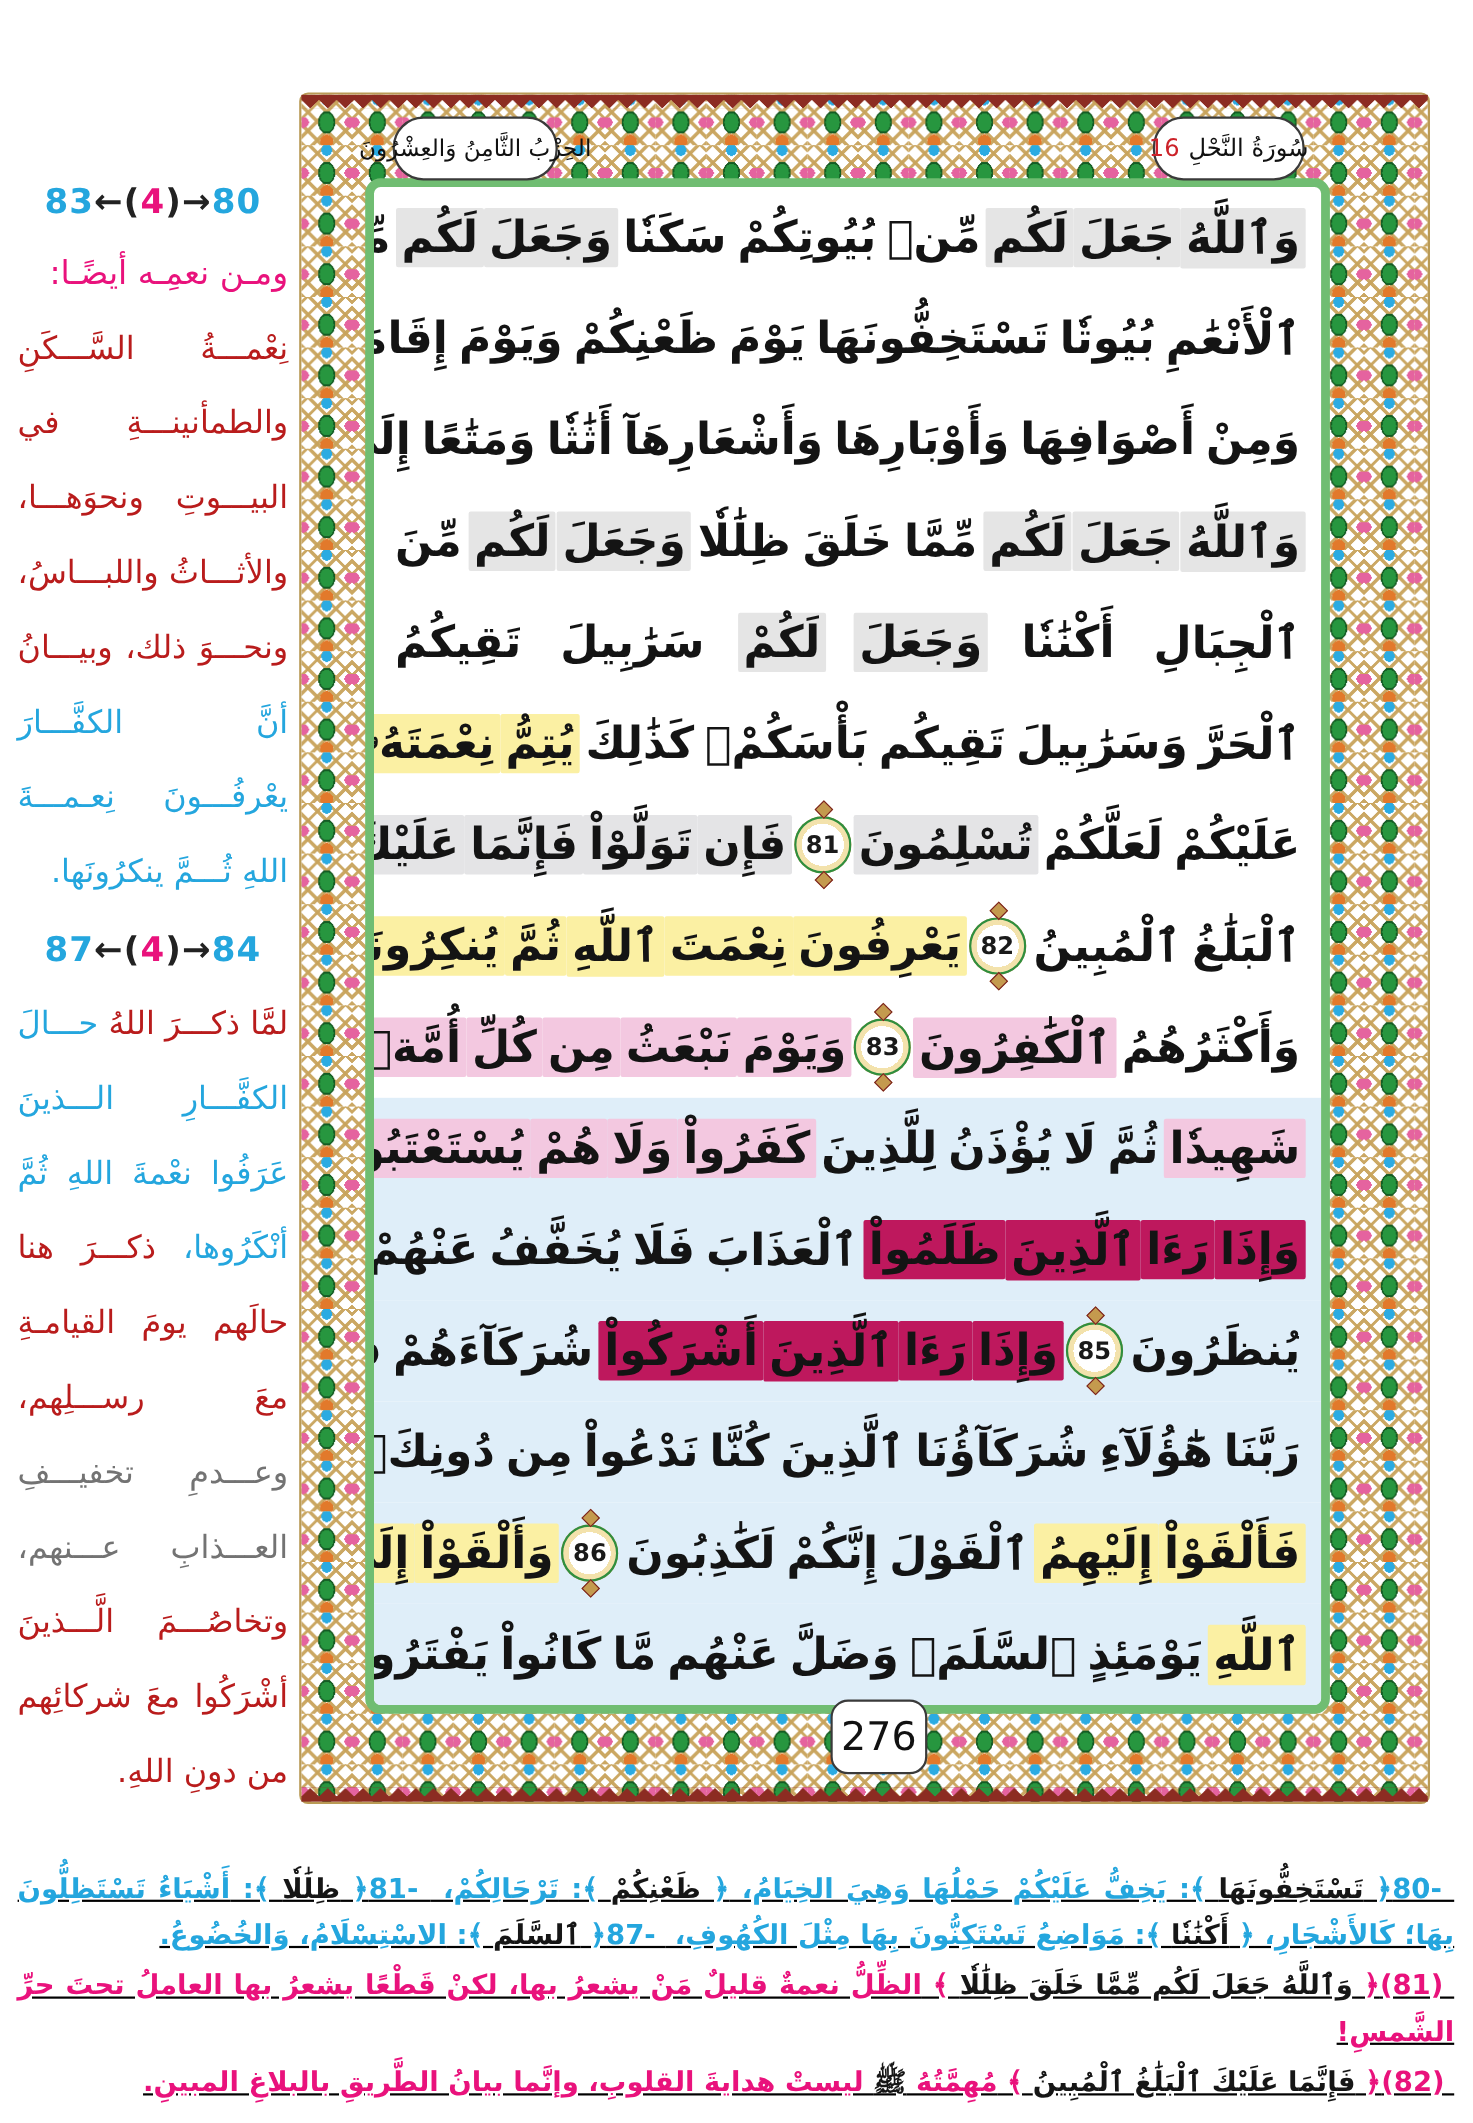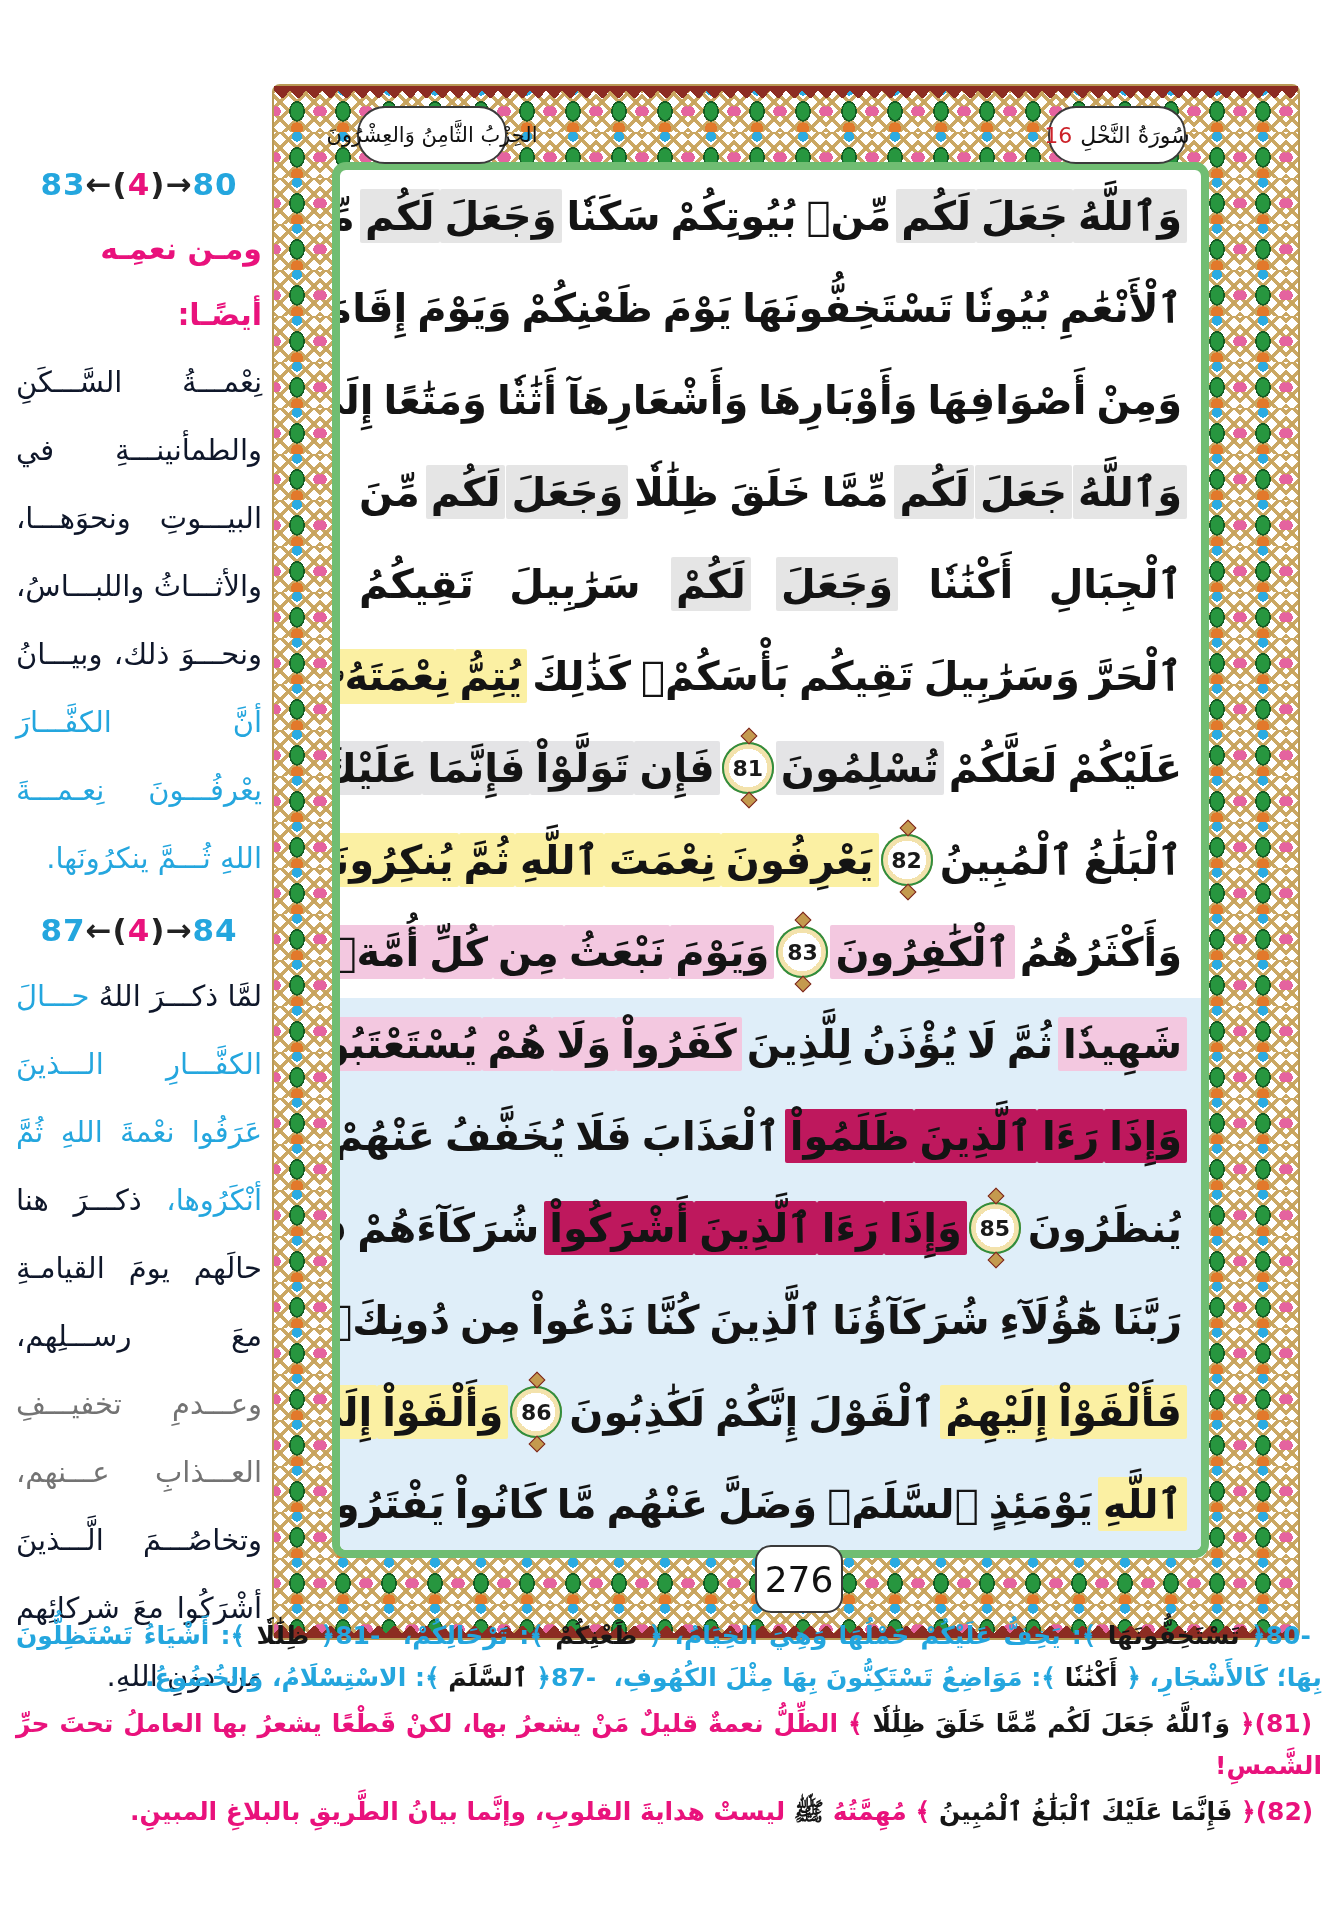--- a/index.html
+++ b/index.html
@@ -5,25 +5,25 @@
   html,body{margin:0;padding:0;background:#fff;}
   .page{position:relative;width:1339px;height:1930px;background:#fff;overflow:hidden;
         font-family:"DejaVu Sans",sans-serif;}
   
   .margin-col{position:absolute;left:16px;top:160px;width:246px;direction:rtl;}
   .range-marker{direction:ltr;text-align:center;font-size:31px;font-weight:bold;
                 letter-spacing:1px;margin:6px 0 14px 0;}
   .range-marker .num{color:#24a6de;}
   .range-marker .cnt{color:#e9127c;}
   .range-marker .sym{color:#222;}
-  .m-intro{color:#e9127c;font-size:30px;font-weight:bold;line-height:66px;text-align:right;}
+  .m-intro{color:#e9127c;font-size:30px;font-weight:normal;line-height:66px;text-align:right;}
   .m-par{font-size:29px;line-height:68px;text-align:justify;text-align-last:right;color:#161616;}
   .m-par .c-teal{color:#24a6de;}
   .m-par .c-magenta{color:#737373;}
-  .m-par .c-dark{color:#0f172a;}
+  .m-par .c-dark{color:#b91c1c;}
   .m-group2{margin-top:20px;}
   
   .frame{position:absolute;left:272px;top:84px;width:1028px;height:1556px;
          border:2px solid #b99a55;border-radius:8px;box-sizing:border-box;
          background:
           radial-gradient(9px 12px at 50% 55%, #27963f 0 70%, #145c24 71% 85%, transparent 86%),
           radial-gradient(5px 5px at 50% 10%, #2babe2 0 99%, transparent 100%),
           radial-gradient(5px 5px at 4% 55%, #e5639f 0 99%, transparent 100%),
           radial-gradient(5px 5px at 96% 55%, #e5639f 0 99%, transparent 100%),
           radial-gradient(6px 6px at 50% 92%, #e2792b 0 99%, transparent 100%),
@@ -58,21 +58,21 @@
   .hl-orange{background:#be185d;}
   .vmark{position:relative;display:inline-flex;width:52px;height:52px;margin:0 2px;
          border-radius:50%;align-items:center;justify-content:center;flex:0 0 auto;
          background:radial-gradient(circle,#fff 0 52%,#f3e2ac 52% 66%,#c49a4e 66% 84%,#8a6a2f 84% 90%,#c49a4e 90%);
          box-shadow:inset 0 0 0 2px #2f8f3f;font-size:22px;font-weight:bold;color:#1a1a1a;}
   .vmark::before,.vmark::after{content:"";position:absolute;left:21px;width:10px;height:10px;
          background:#c49a4e;border:1px solid #7a1f1f;transform:rotate(45deg);}
   .vmark::before{top:-12px;}
   .vmark::after{bottom:-12px;}
   
-  .footnotes{position:absolute;left:16px;top:1615px;width:1306px;direction:rtl;}
+  .footnotes{position:absolute;left:16px;top:1696px;width:1306px;direction:rtl;text-decoration:underline;}
   .fnote{font-size:25px;font-weight:bold;line-height:42px;text-align:justify;
          text-align-last:right;margin:0 0 4px 0;}
   .fnote.teal{color:#24a6de;}
   .fnote.magenta{color:#e9127c;}
   .fnote .c-dark{color:#161616;font-weight:600;}
   .fnote .ltrbit{direction:ltr;unicode-bidi:isolate;}
 </style>
 </head>
 <body>
 

